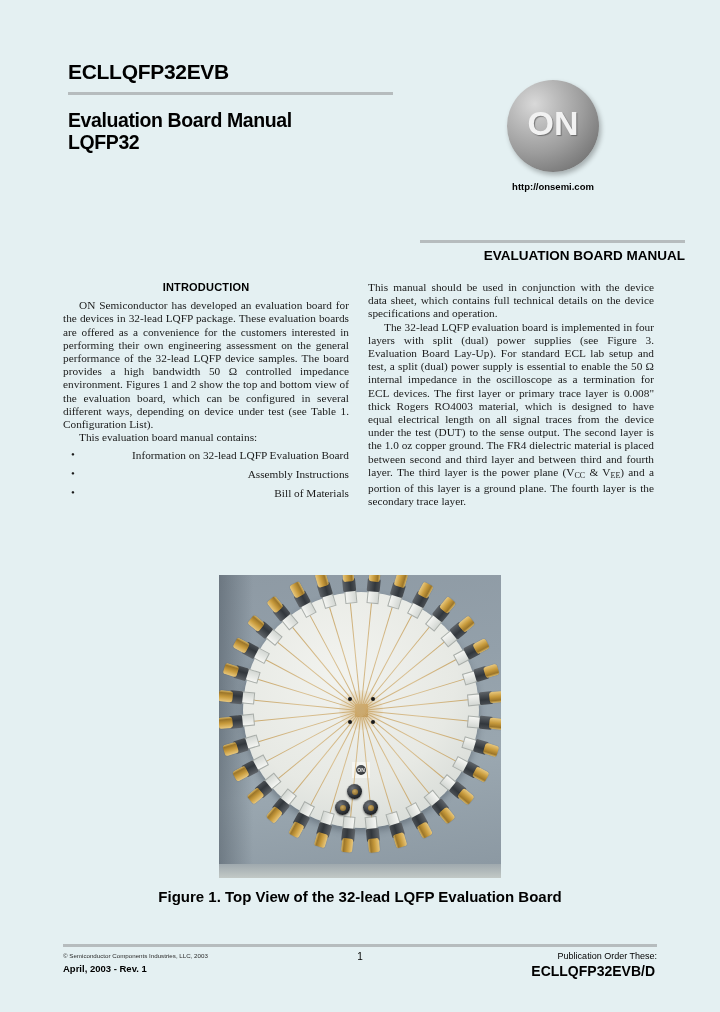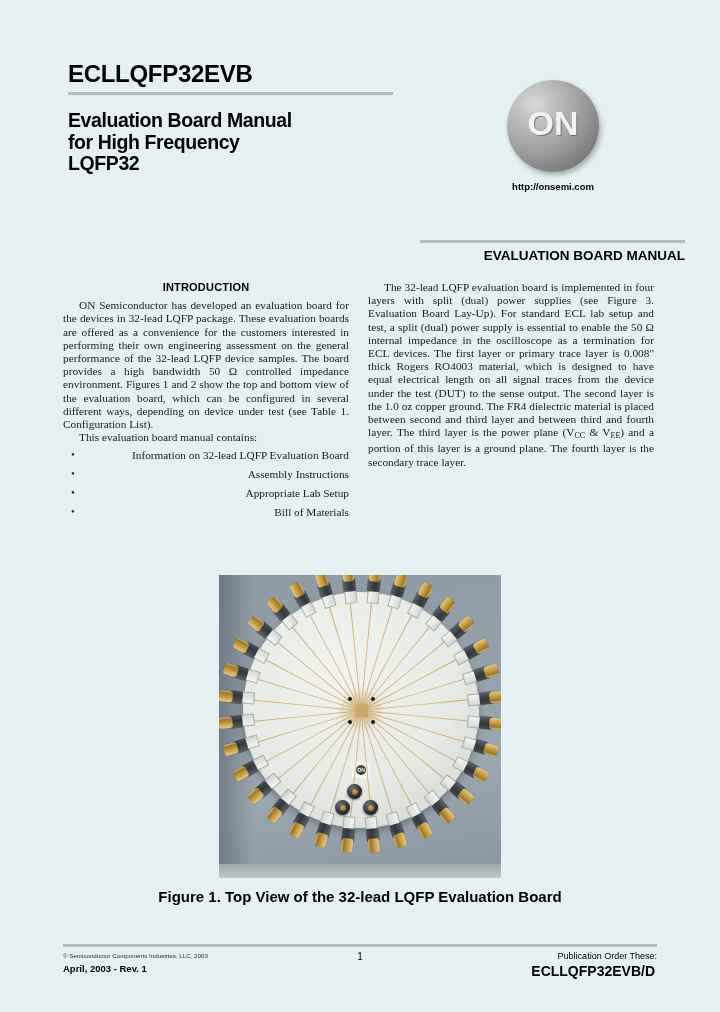--- a/index.html
+++ b/index.html
@@ -22,21 +22,21 @@
     left: 0; top: 0;
     width: 720px;
     height: 270px;
   }
 
   #doc-code {
     position: absolute;
     left: 68px; top: 60px;
     font-family: "Liberation Sans", sans-serif;
     font-weight: bold;
-    font-size: 24px;
+    font-size: 21px;
     letter-spacing: -0.3px;
     color: #000;
   }
   #title-rule {
     position: absolute;
     left: 68px; top: 92px;
     width: 325px; height: 3px;
     background: #b6bcbe;
   }
   #doc-title {
@@ -357,21 +357,20 @@
 </head>
 <body>
 
 <div id="header-block">
 
   <div id="doc-code">ECLLQFP32EVB</div>
   <div id="title-rule"></div>
 
   <div id="doc-title">
     <div>Evaluation Board Manual</div>
-    <div>for High Frequency</div>
     <div>LQFP32</div>
   </div>
 
   <div id="logo-wrap">
     <div id="on-sphere">
       <div id="on-sphere-text">ON</div>
     </div>
     <div id="brand-url">http://onsemi.com</div>
   </div>
 
@@ -379,26 +378,26 @@
   <div id="manual-label">EVALUATION BOARD MANUAL</div>
 </div>
 
 <div class="col" id="col-left">
   <div class="sec-head-center">INTRODUCTION</div>
   <p class="body">ON Semiconductor has developed an evaluation board for the devices in 32-lead LQFP package. These evaluation boards are offered as a convenience for the customers interested in performing their own engineering assessment on the general performance of the 32-lead LQFP device samples. The board provides a high bandwidth 50 Ω controlled impedance environment. Figures 1 and 2 show the top and bottom view of the evaluation board, which can be configured in several different ways, depending on device under test (see Table 1. Configuration List).</p>
   <p class="body">This evaluation board manual contains:</p>
   <ul class="bullets">
     <li>Information on 32-lead LQFP Evaluation Board</li>
     <li>Assembly Instructions</li>
-    <li>Appropriate Lab Setup</li>
     <li>Bill of Materials</li>
   </ul>
 </div>
 
 <div class="col" id="col-right">
+  <p class="body noindent">This manual should be used in conjunction with the device data sheet, which contains full technical details on the device specifications and operation.</p>
   <p class="body"><span>The 32-lead LQFP evaluation board is implemented in four layers with split (dual) power supplies (see Figure 3. Evaluation Board Lay-Up). For standard ECL lab setup and test, a split (dual) power supply is essential to enable the 50 Ω internal impedance in the oscilloscope as a termination for ECL devices. The first layer or primary trace layer is 0.008" thick Rogers RO4003 material, which is designed to have equal electrical length on all signal traces from the device under the test (DUT) to the sense output. The second layer is the 1.0 oz copper ground. The FR4 dielectric material is placed between second and third layer and between third and fourth layer. The third layer is the power plane (V</span><span class="sub">CC</span><span> &amp; V</span><span class="sub">EE</span><span>) and a portion of this layer is a ground plane. The fourth layer is the secondary trace layer.</span></p>
 </div>
 
 <div id="figure-wrap">
   <div id="board-photo">
     <div id="photo-shadow-left"></div>
     <div id="photo-floor"></div>
     <div id="pcb-disc">
       <div id="chip-halo"></div>
       <div id="chip"></div>

